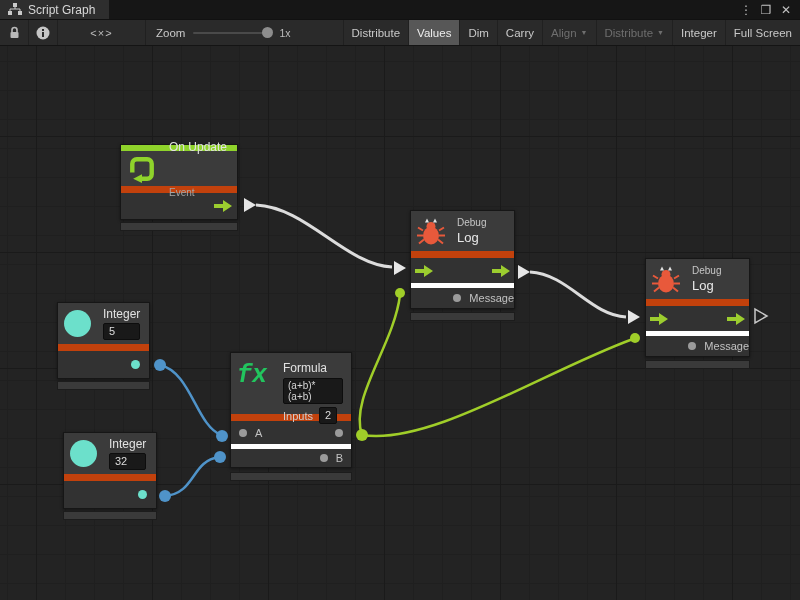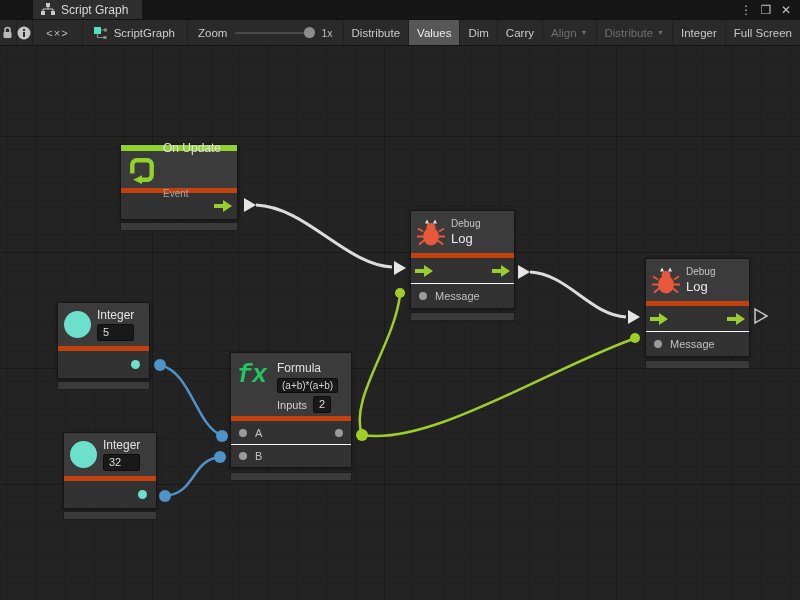--- a/index.html
+++ b/index.html
@@ -2,21 +2,21 @@
 <html><head>
 <meta charset="utf-8">
 <style>
   * { margin:0; padding:0; box-sizing:border-box; }
   html,body { width:800px; height:600px; overflow:hidden; background:#191919;
     font-family:"Liberation Sans", sans-serif; }
   .window { position:relative; width:800px; height:600px; background:#191919; }
 
   
   .tabbar { position:absolute; top:0; left:0; right:0; height:20px; background:#161616;
-    display:flex; align-items:stretch; border-bottom:1px solid #111;padding-left:33px; }
+    display:flex; align-items:stretch; border-bottom:1px solid #111; }
   .tab { display:flex; align-items:center; gap:6px; padding:0 14px 0 8px; background:#2e2e2e;
     color:#d8d8d8; font-size:12px; }
   .winctrl { margin-left:auto; display:flex; align-items:center; gap:4px; padding-right:6px; }
   .winctrl span { color:#c2c2c2; font-size:12px; width:16px; text-align:center; cursor:default; }
 
   
   .toolbar { position:absolute; top:20px; left:0; right:0; height:26px; background:#2a2a2a;
     border-bottom:1px solid #141414; display:flex; align-items:center; font-size:11.5px; color:#c9c9c9; }
   .tbtn { height:100%; display:flex; align-items:center; justify-content:center;
     border-right:1px solid #202020; }
@@ -44,29 +44,29 @@
       linear-gradient(to bottom,#1a1a1a 1px,transparent 1px),
       linear-gradient(to right,#1f1f1f 1px,transparent 1px),
       linear-gradient(to bottom,#1f1f1f 1px,transparent 1px);
     background-size:116px 116px,116px 116px,29px 29px,29px 29px;
     background-position:36px 0,0 90px,7px 0,0 15px; }
   .wires { position:absolute; inset:0; pointer-events:none; }
 
   
   .node { position:absolute; background:#323232; border:1px solid #161616;
     box-shadow:0 1px 3px rgba(0,0,0,.4); }
-  .nhead { background:#3b3b3b; border-bottom:5px solid #c2410c; display:flex; align-items:center;
-    gap:6px; padding:5px 8px 5px 6px; }
+  .nhead { background:#3b3b3b; border-bottom:7px solid #c2410c; display:flex; align-items:center;
+    gap:12px; padding:5px 8px 5px 6px; }
   .ncol { display:flex; flex-direction:column; gap:2px; }
   .ntitle { color:#e2e2e2; font-size:12px; }
   .nsub { color:#a6a6a6; font-size:10px;margin-top:31px; }
   .ncat { color:#c6c6c6; font-size:10px; }
   .nbig { color:#e8e8e8; font-size:13px; }
   .nrow { position:relative; display:flex; align-items:center; }
-  .nrow + .nrow { border-top:1px solid #ffffff; }
+  .nrow + .nrow { border-top:5px solid #ffffff;justify-content:flex-end; }
   .nfoot { position:absolute; height:9px; background:#3a3a3a; border:1px solid #1c1c1c; }
   .pdot { width:8px; height:8px; border-radius:50%; background:#9b9b9b; flex:none; }
   .plabel { color:#c2c2c2; font-size:11px; margin-left:8px; }
   .vbox { background:#191919; border:1px solid #0d0d0d; border-radius:2px; color:#dcdcdc;
     font-size:11px; padding:0 5px; line-height:15px; display:inline-block; }
   .tealdot { width:9px; height:9px; border-radius:50%; background:#6ce0cb; }
   .circle-teal { width:27px; height:27px; border-radius:50%; background:#6ce0cb; flex:none; }
   .fx { font-family:Liberation Mono, monospace; font-style:italic; font-weight:bold;
     font-size:25px; color:#22c55e; width:34px; text-align:left; flex:none; }
   .exprbox { background:#191919; border:1px solid #0d0d0d; border-radius:2px; color:#d5d5d5;
@@ -105,29 +105,20 @@
     <div class="tbtn sq">
       <svg width="14" height="14" viewBox="0 0 14 14">
         <circle cx="7" cy="7" r="6.5" fill="#c6c6c6"></circle>
         <rect x="6" y="3" width="2" height="2" fill="#2a2a2a"></rect>
         <rect x="6" y="6" width="2" height="5" fill="#2a2a2a"></rect>
       </svg>
     </div>
     <div class="tbtn code">
       <span>&lt;×&gt;</span>
     </div>
-    <div class="crumb">
-      <svg width="15" height="14" viewBox="0 0 15 14">
-        <rect x="1" y="1" width="7" height="7" fill="#55e0c0"></rect>
-        <path d="M8 4 H12 M4.5 8 V11.5 H11" stroke="#8a8a8a" stroke-width="1.2" fill="none"></path>
-        <rect x="11" y="2.5" width="3" height="3" fill="#8a8a8a"></rect>
-        <rect x="10.5" y="10" width="3" height="3" fill="#8a8a8a"></rect>
-      </svg>
-      <span>ScriptGraph</span>
-    </div>
     <div class="zoomgrp">
       <span>Zoom</span>
       <div class="ztrack">
         <div class="zhandle"></div>
       </div>
       <span class="zval">1x</span>
     </div>
     <div class="tgroup">
       <div class="tb">Distribute</div>
       <div class="tb active">Values</div>

